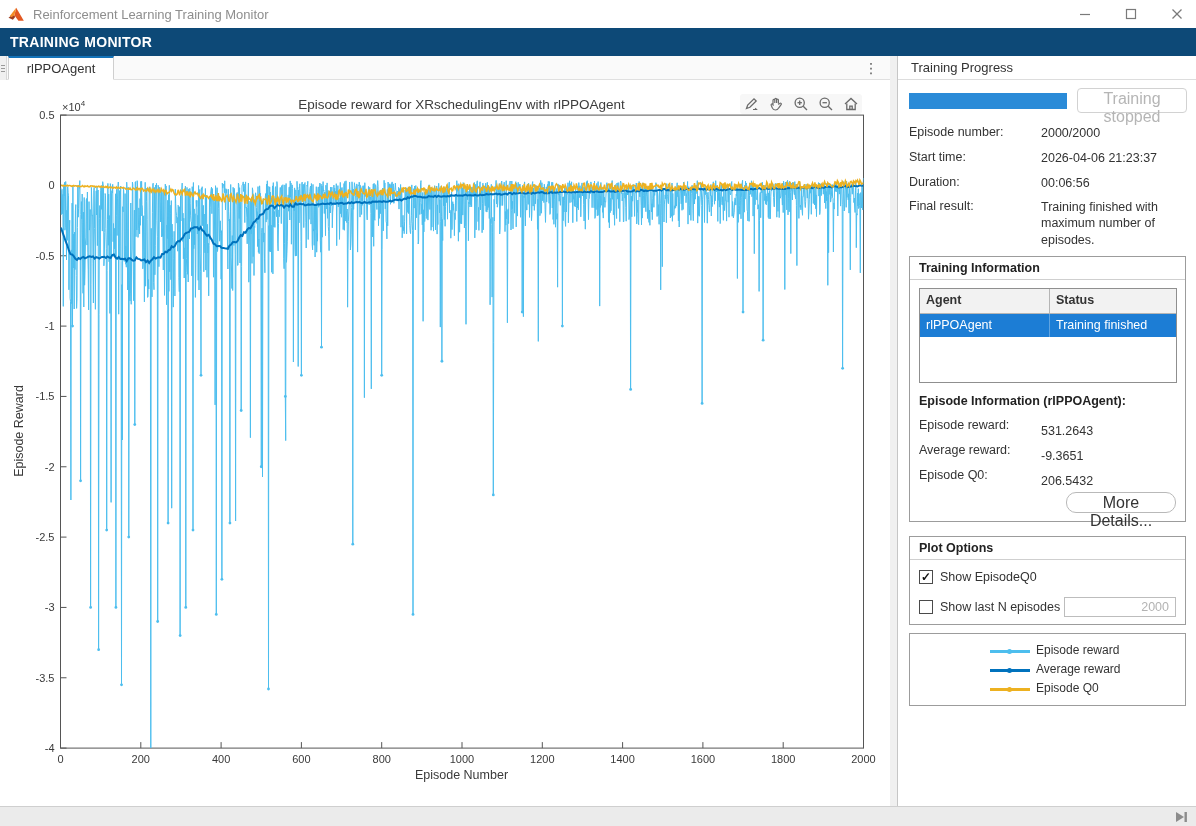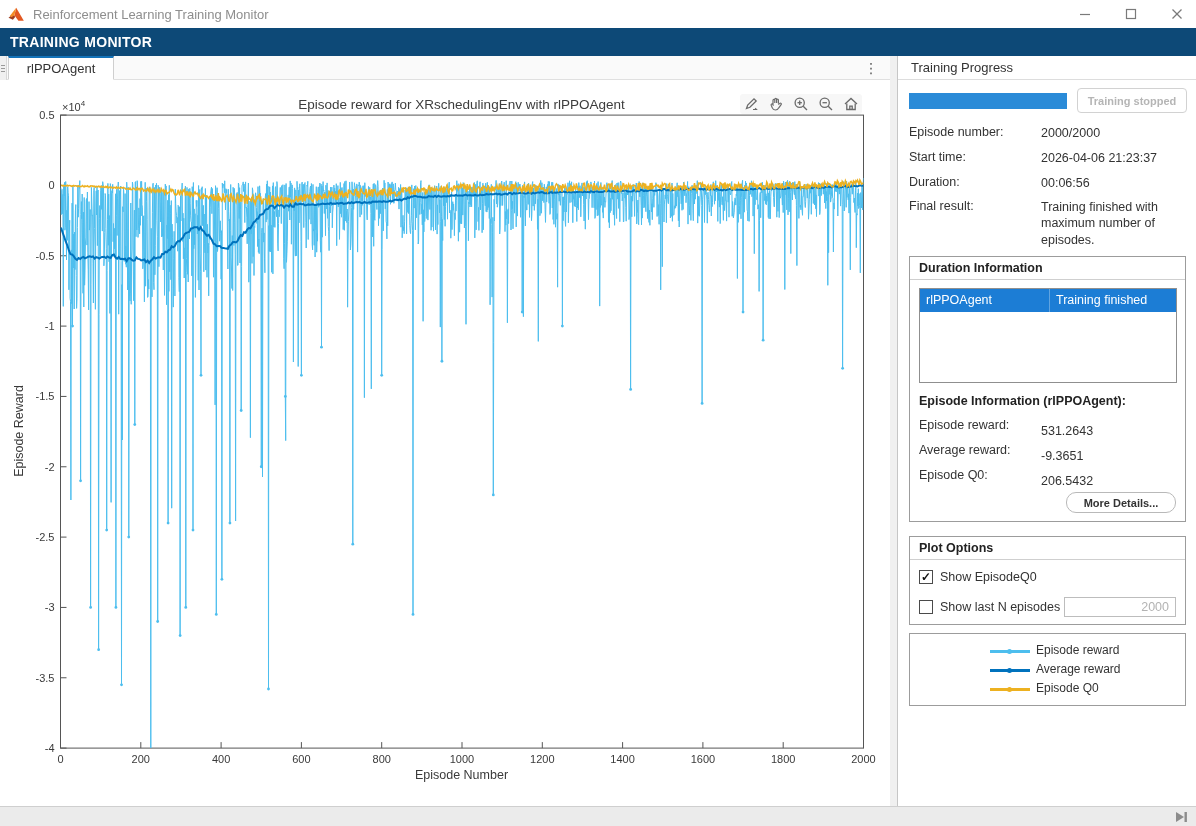--- a/index.html
+++ b/index.html
@@ -36,21 +36,21 @@
   .ylabel{position:absolute;left:19px;top:351px;transform:translate(-50%,-50%) rotate(-90deg);font-size:12.5px;color:#3a3a3a;white-space:nowrap;}
   .xlabel{position:absolute;left:60px;top:688px;width:803px;text-align:center;font-size:12.5px;color:#3a3a3a;}
 
   
   .rightpanel{position:absolute;left:897px;top:56px;width:356px;height:750px;background:#fff;border-left:1px solid #c6c6c6;font-size:12.5px;color:#333;}
   .rp-header{position:absolute;left:0;top:0;width:100%;height:24px;border-bottom:1px solid #ddd;}
   .rp-header .rp-title{position:absolute;left:13px;top:4px;font-size:13px;color:#333;}
   .rp-header .kebab{position:absolute;right:4px;top:0;}
   .progress-track{position:absolute;left:11px;top:37px;width:158px;height:16px;background:#e9e9e9;}
   .progress-fill{height:100%;background:var(--progress,#2A8BD8);}
-  .btn{font-family:"Liberation Sans",sans-serif;font-size:11px;border:1px solid #b9b9b9;border-radius:4px;background:#fff;color:#333;cursor:pointer;font-weight:bold;}
+  .btn{font-family:"Liberation Sans",sans-serif;font-size:16px;border:1px solid #b9b9b9;border-radius:4px;background:#fff;color:#333;cursor:pointer;}
   .btn.disabled{color:#b5b5b5;border-color:#d2d2d2;cursor:default;}
   .stopped-btn{position:absolute;left:179px;top:32px;width:110px;height:25px;}
   .info-row{position:absolute;left:11px;width:280px;}
   .info-row .lab{position:absolute;left:0;top:0;color:#333;}
   .info-row .val{position:absolute;left:132px;top:0;color:#333;width:150px;line-height:1.3;}
 
   .box{position:absolute;left:11px;width:277px;border:1px solid #9c9c9c;background:#fff;}
   .box .box-title{position:absolute;left:9px;top:4px;font-weight:bold;font-size:12.5px;color:#222;}
   .box .box-rule{position:absolute;left:0;top:22px;width:100%;height:1px;background:#cfcfcf;}
   .ti-box{top:200px;height:266px;}
@@ -286,23 +286,27 @@
     <div class="info-row" style="top:119px;">
       <span class="lab">Duration:</span>
       <span class="val">00:06:56</span>
     </div>
     <div class="info-row" style="top:143px;">
       <span class="lab">Final result:</span>
       <span class="val">Training finished with maximum number of episodes.</span>
     </div>
 
     <div class="box ti-box">
-      <span class="box-title">Duration Information</span>
+      <span class="box-title">Training Information</span>
       <div class="box-rule"></div>
       <div class="ti-table">
+        <div class="ti-thead">
+          <div class="ti-th">Agent</div>
+          <div class="ti-th">Status</div>
+        </div>
         <div class="ti-row">
           <div class="ti-td">rlPPOAgent</div>
           <div class="ti-td">Training finished</div>
         </div>
       </div>
       <span class="ep-title">Episode Information (rlPPOAgent):</span>
       <div class="ep-row" style="top:161px;">
         <span class="lab">Episode reward:</span>
         <span class="val">531.2643</span>
       </div>

